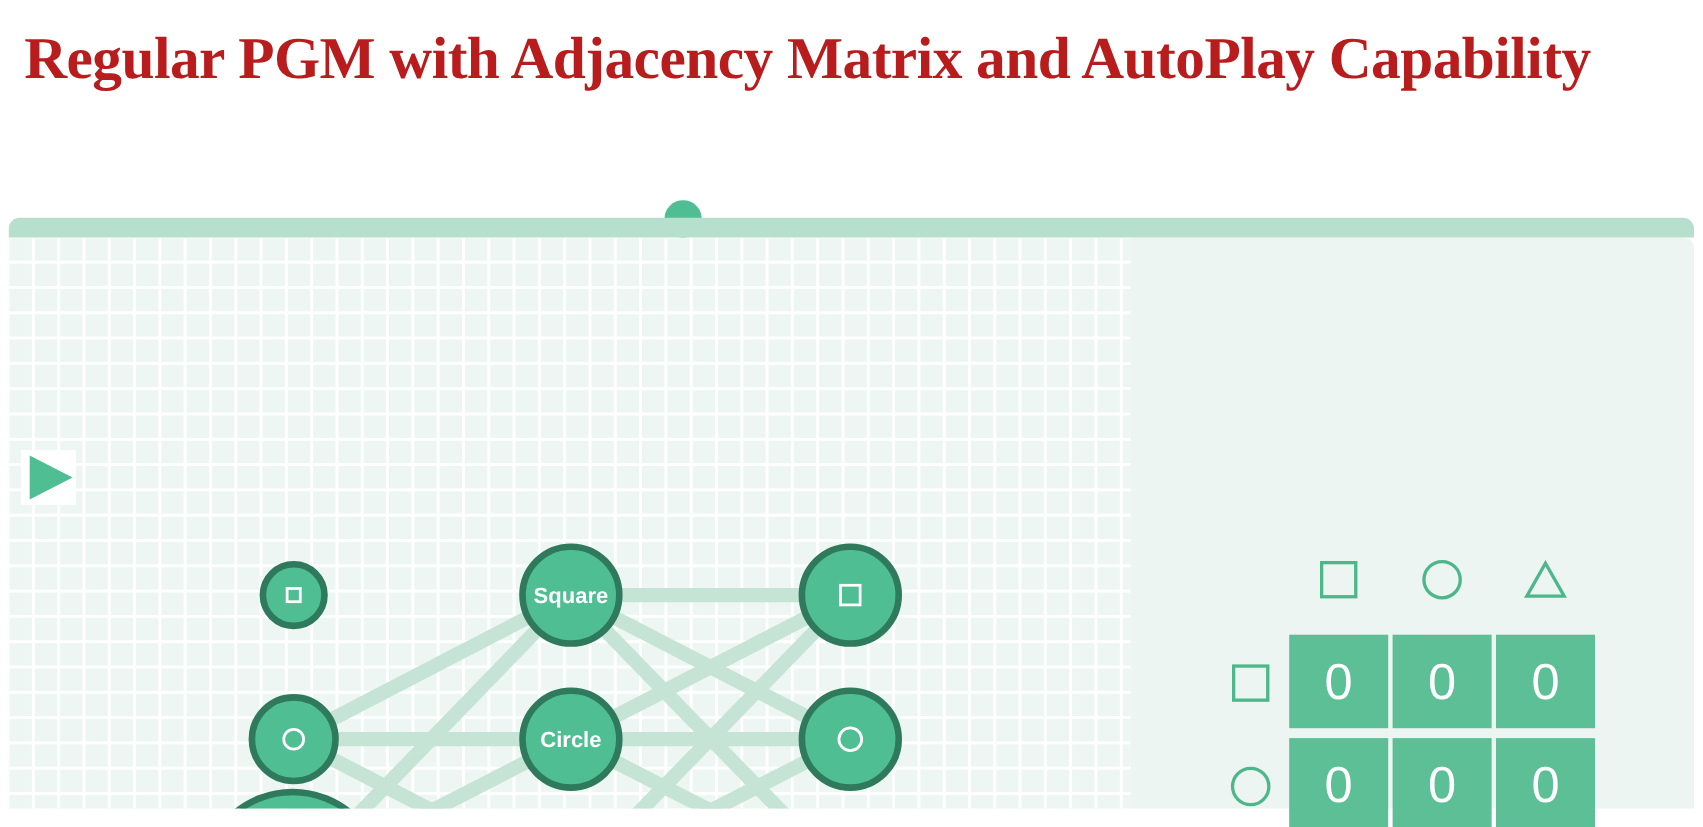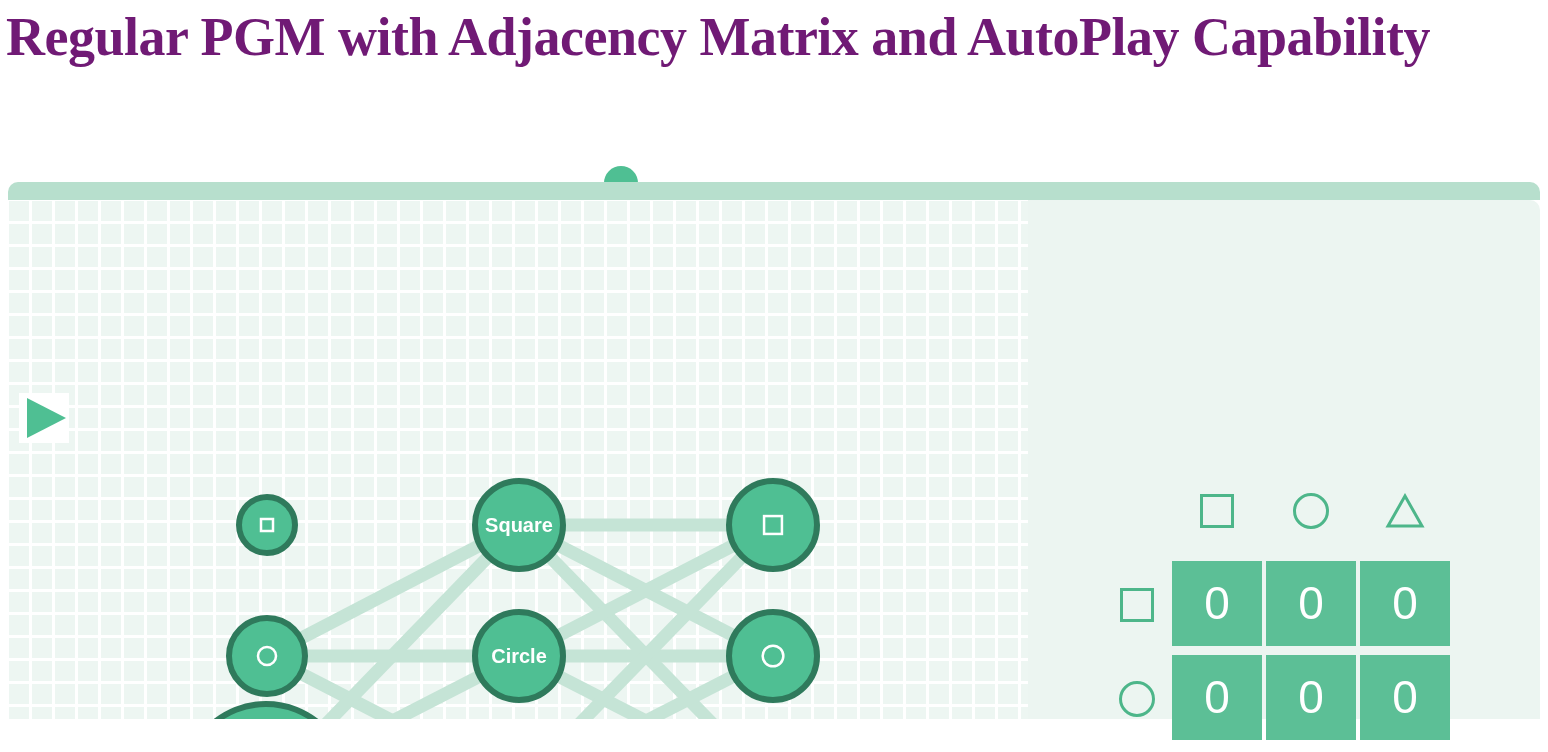--- a/index.html
+++ b/index.html
@@ -9,31 +9,31 @@
     width: 1548px; height: 752px;
     overflow: hidden;
   }
   body { font-family: "Liberation Sans", sans-serif; }
 
   #page-title {
     font-family: "Liberation Serif", serif;
     font-weight: bold;
     font-size: 54px;
     line-height: 1.08;
-    color: #701a75;
-    margin: 0;
+    color: #b91c1c;
+    margin: 16px;
     padding: 8px 0 0 6px;
     letter-spacing: -0.5px;
     max-width: 1440px;
   }
 
   #app-container {
     position: absolute;
     left: 8px;
-    top: 182px;
+    top: 198px;
     width: 1532px;
     height: 554px;
     border-radius: 10px 10px 0 0;
     overflow: visible;
   }
 
   #top-bar {
     position: absolute;
     left: 0; top: 0;
     width: 1532px;

